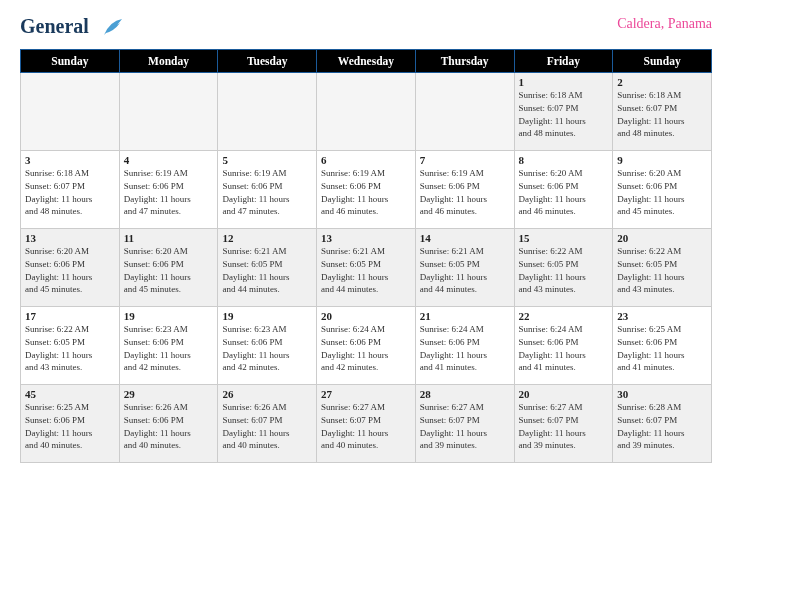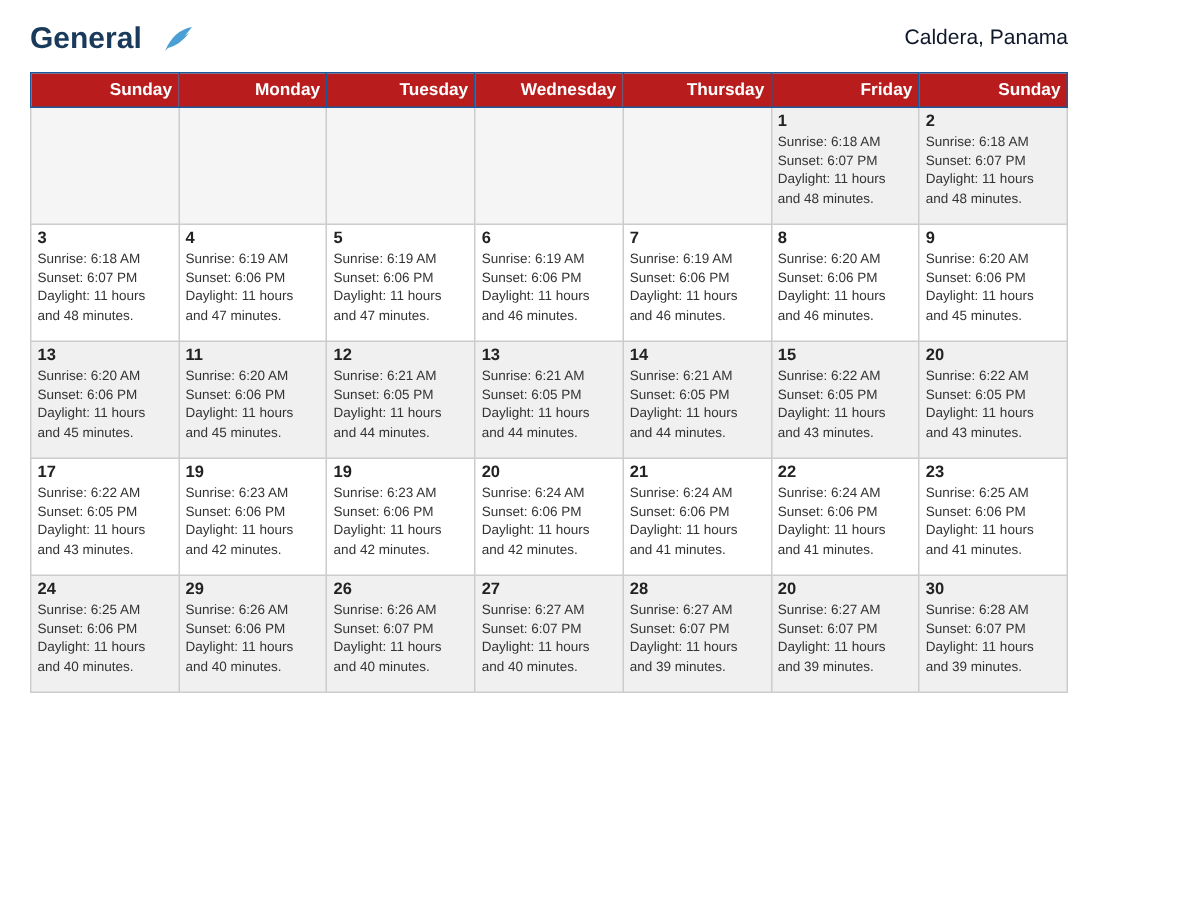--- a/index.html
+++ b/index.html
@@ -6,20 +6,21 @@
     body {
       font-family: Arial, sans-serif;
       background: #fff;
       width: 792px;
       height: 612px;
       overflow: hidden;
     }
     .container {
       width: 732px;
       padding: 16px 20px 10px 20px;
+      font-family: Liberation Serif, serif;
     }
     .header {
       display: flex;
       align-items: flex-start;
       justify-content: space-between;
       margin-bottom: 10px;
     }
     .logo {
       display: flex;
       align-items: center;
@@ -28,34 +29,34 @@
       text-align: right;
     }
     .month-title {
       font-size: 34px;
       font-weight: bold;
       color: #222;
       line-height: 1.1;
     }
     .subtitle {
       font-size: 14px;
-      color: #0f172a;
+      color: #ec4899;
     }
     table {
       width: 100%;
       border-collapse: collapse;
       table-layout: fixed;
     }
     th {
-      background-color: #b91c1c;
+      background-color: #000000;
       color: #fff;
       font-size: 11.5px;
       font-weight: bold;
       padding: 5px 4px;
-      text-align: right;
+      text-align: center;
       border: 1px solid #1a5a9a;
     }
     td {
       border: 1px solid #ccc;
       vertical-align: top;
       padding: 3px 4px;
       font-size: 9.5px;
       color: #222;
       height: 78px;
       background: #fff;
@@ -283,21 +284,21 @@
           <td>
             <span class="day-num">23</span>
             <div class="day-info" style="white-space: pre-line;">Sunrise: 6:25 AM
 Sunset: 6:06 PM
 Daylight: 11 hours
 and 41 minutes.</div>
           </td>
         </tr>
         <tr>
           <td class="shade">
-            <span class="day-num">24</span>
+            <span class="day-num">45</span>
             <div class="day-info" style="white-space: pre-line;">Sunrise: 6:25 AM
 Sunset: 6:06 PM
 Daylight: 11 hours
 and 40 minutes.</div>
           </td>
           <td class="shade">
             <span class="day-num">29</span>
             <div class="day-info" style="white-space: pre-line;">Sunrise: 6:26 AM
 Sunset: 6:06 PM
 Daylight: 11 hours

